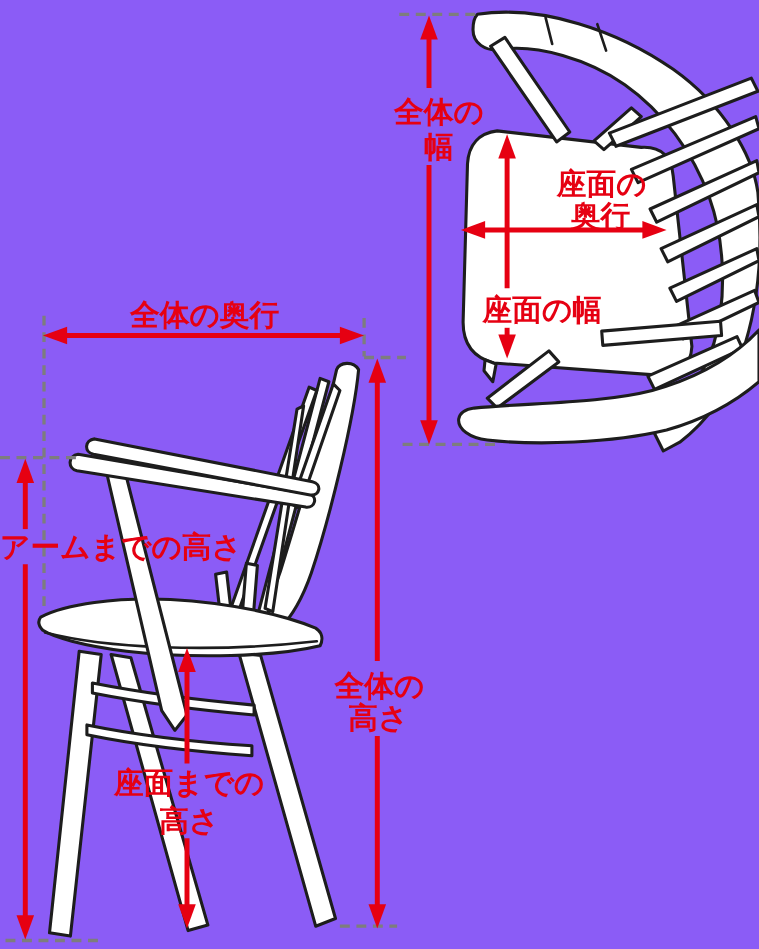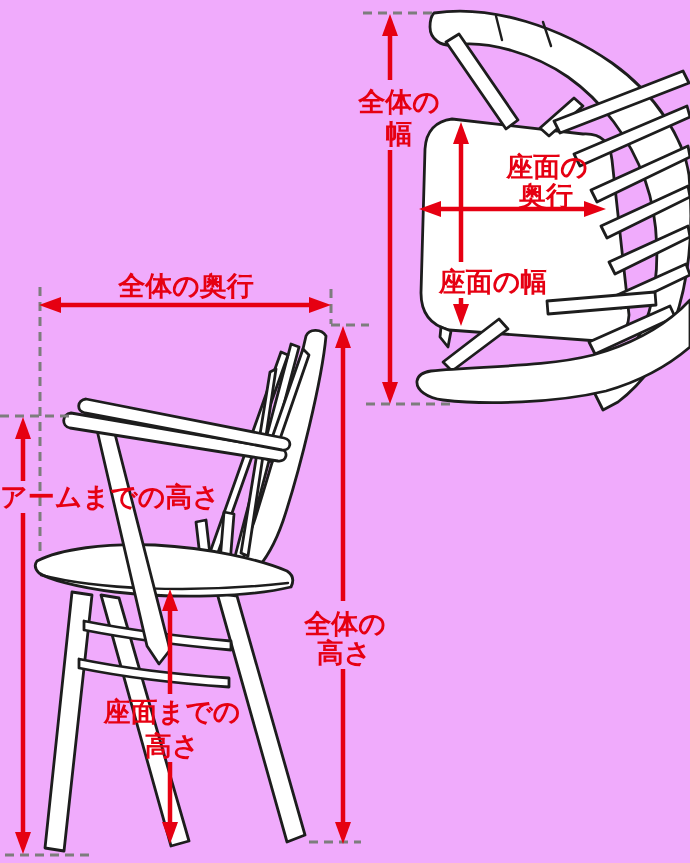--- a/index.html
+++ b/index.html
@@ -1,16 +1,16 @@
 <!DOCTYPE html>
 <html><head>
 <meta charset="utf-8">
 <style>
   html,body{margin:0;padding:0;background:#ffffff;}
-  .canvas{position:relative;width:690px;height:863px;background:#f0abfc;overflow:hidden;}
+  .canvas{position:relative;width:690px;height:863px;background:#8b5cf6;overflow:hidden;}
   svg{display:block;}
   .art{fill:#ffffff;stroke:#1d1d1d;stroke-width:2.8;stroke-linejoin:round;stroke-linecap:round;}
   .artline{fill:none;stroke:#1d1d1d;stroke-width:2.4;stroke-linecap:round;}
   .dim{stroke:#e60012;stroke-width:4.5;fill:none;}
   .dimhead{fill:#e60012;stroke:none;}
   .dash{stroke:#7d7d7d;stroke-width:3;fill:none;stroke-dasharray:9 6;}
   .lbl{fill:#e60012;font-family:"DejaVu Sans",sans-serif;font-size:27px;font-weight:600;text-anchor:middle;}
 </style>
 </head>
 <body>

